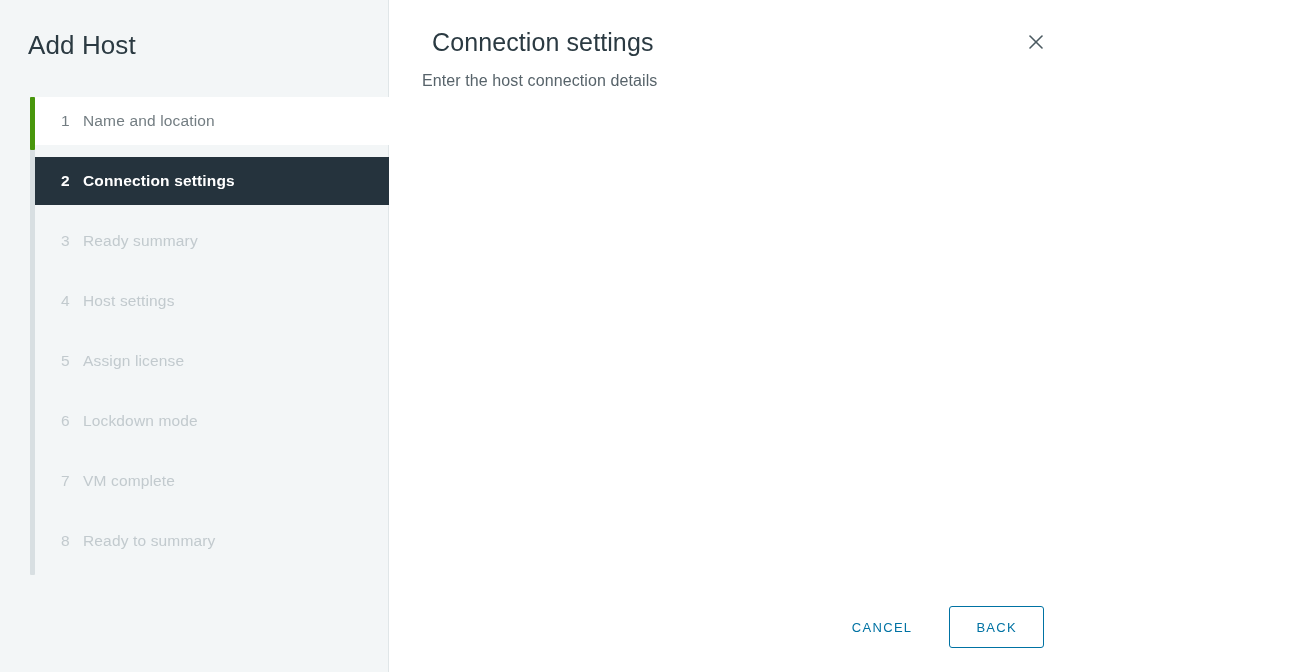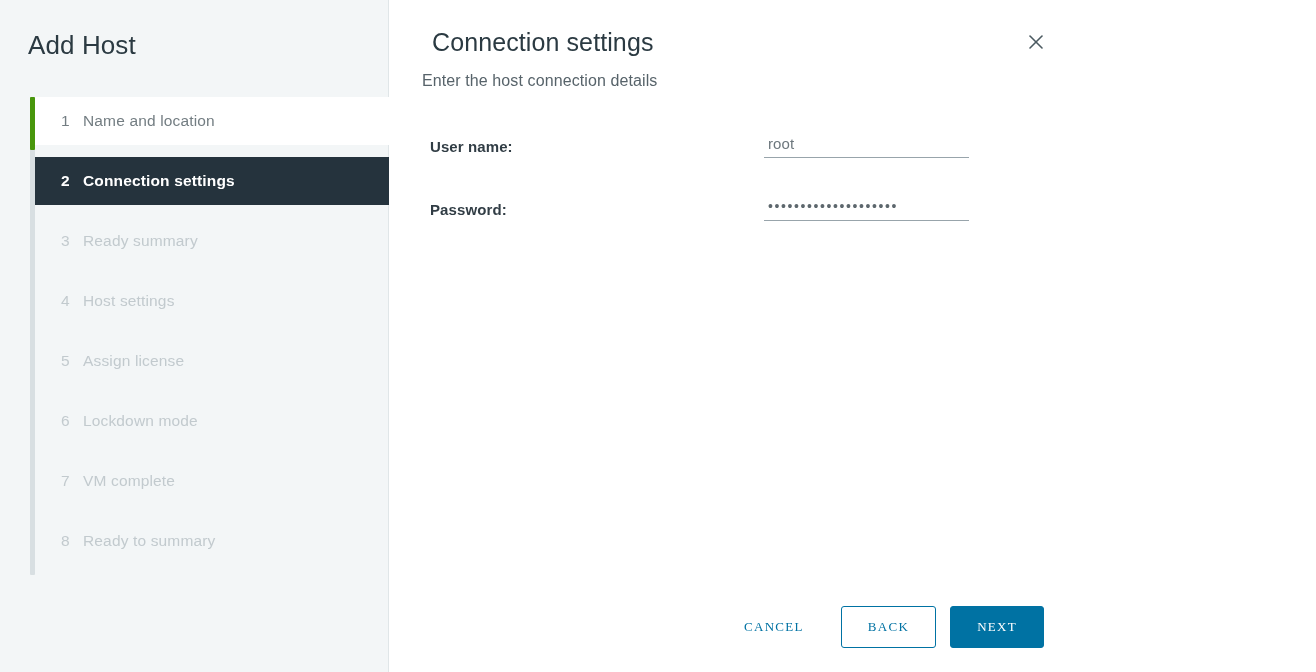--- a/index.html
+++ b/index.html
@@ -190,21 +190,21 @@
   
   #footer {
     position: absolute;
     right: 28px;
     bottom: 24px;
     display: flex;
     align-items: center;
     gap: 14px;
   }
   .btn {
-    font-family: Liberation Serif, serif;
+    font-family: Liberation Sans, sans-serif;
     font-size: 13px;
     letter-spacing: 1.3px;
     cursor: pointer;
     border-radius: 3px;
     height: 42px;
     display: flex;
     align-items: center;
     justify-content: center;
     user-select: none;
   }
@@ -284,31 +284,20 @@
       <svg width="18" height="18" viewBox="0 0 18 18" aria-hidden="true">
         <line x1="3" y1="3" x2="15" y2="15" stroke="#4c5a61" stroke-width="1.6" stroke-linecap="round"></line>
         <line x1="15" y1="3" x2="3" y2="15" stroke="#4c5a61" stroke-width="1.6" stroke-linecap="round"></line>
       </svg>
     </div>
 
     <div id="pane-title">Connection settings</div>
 
     <div id="pane-subtitle">Enter the host connection details</div>
 
-    <div id="form">
-        <div class="form-row">
-          <div class="form-label">User name:</div>
-          <div class="form-field"><input type="text" class="form-input" value="root" style=""></div>
-        </div>
-        <div class="form-row">
-          <div class="form-label">Password:</div>
-          <div class="form-field"><input type="text" class="form-input pw" value="••••••••••••••••••••" style=""></div>
-        </div>
-      </div>
 
     <div id="footer">
       <div class="btn btn-link">CANCEL</div>
       <div class="btn btn-outline">BACK</div>
-      <div class="btn btn-solid">NEXT</div>
     </div>
 
   </div>
 </div>
 
 </body></html>

